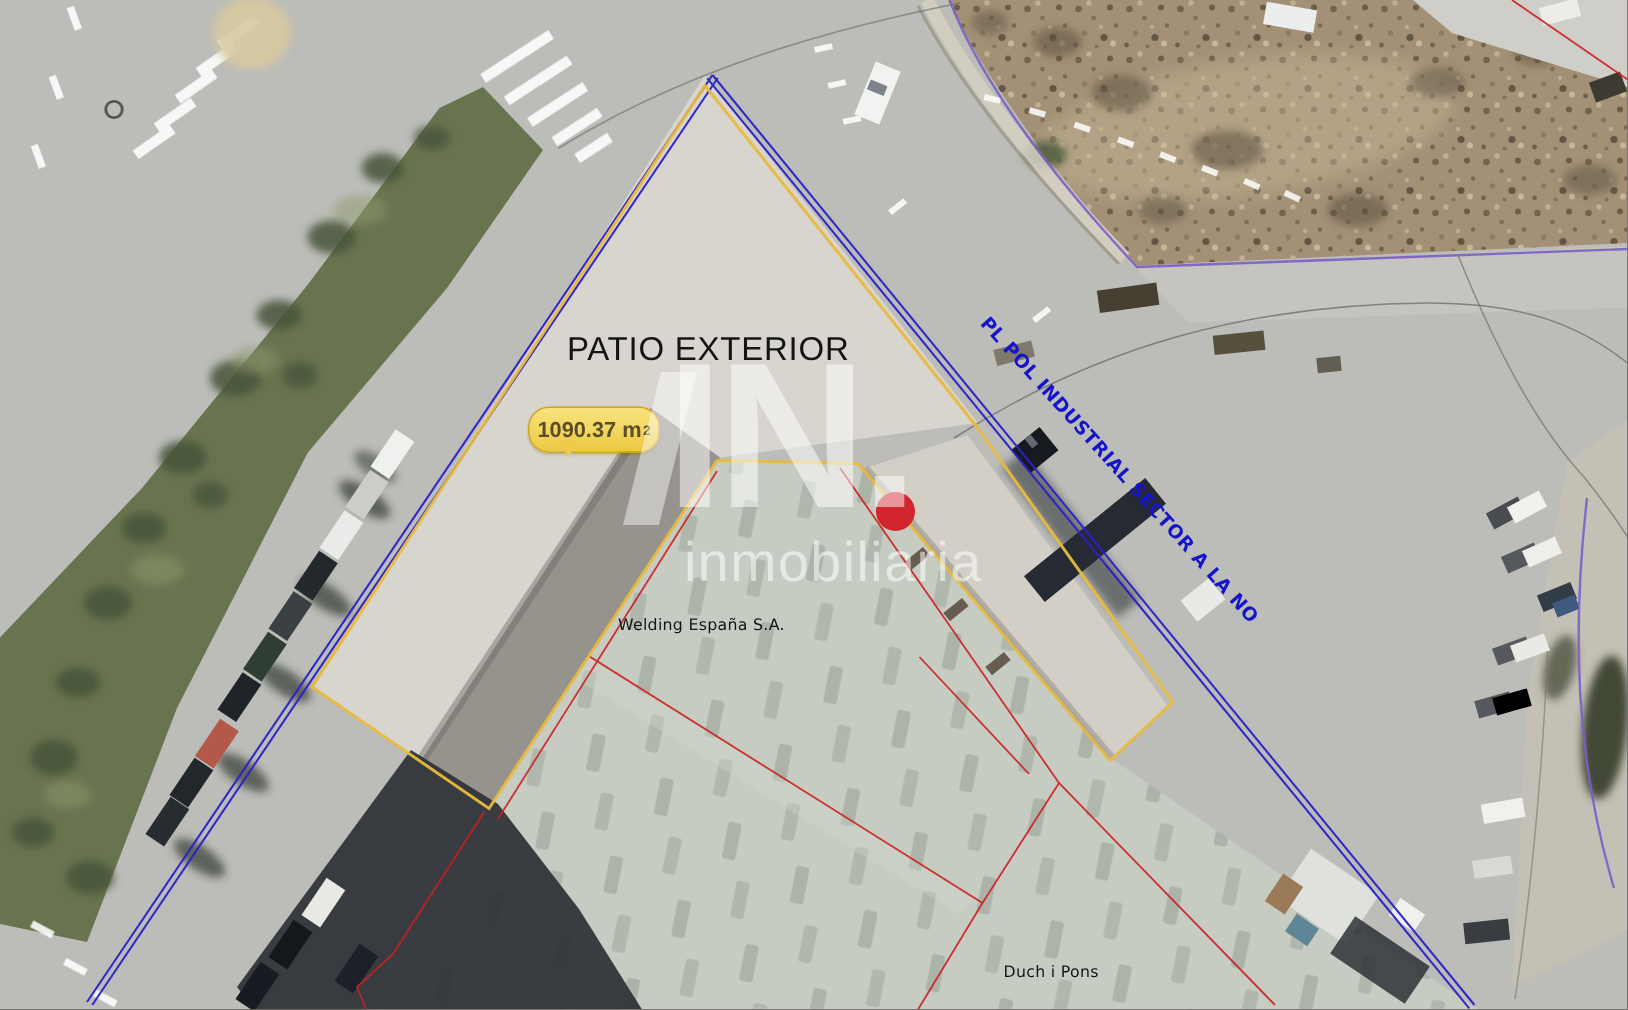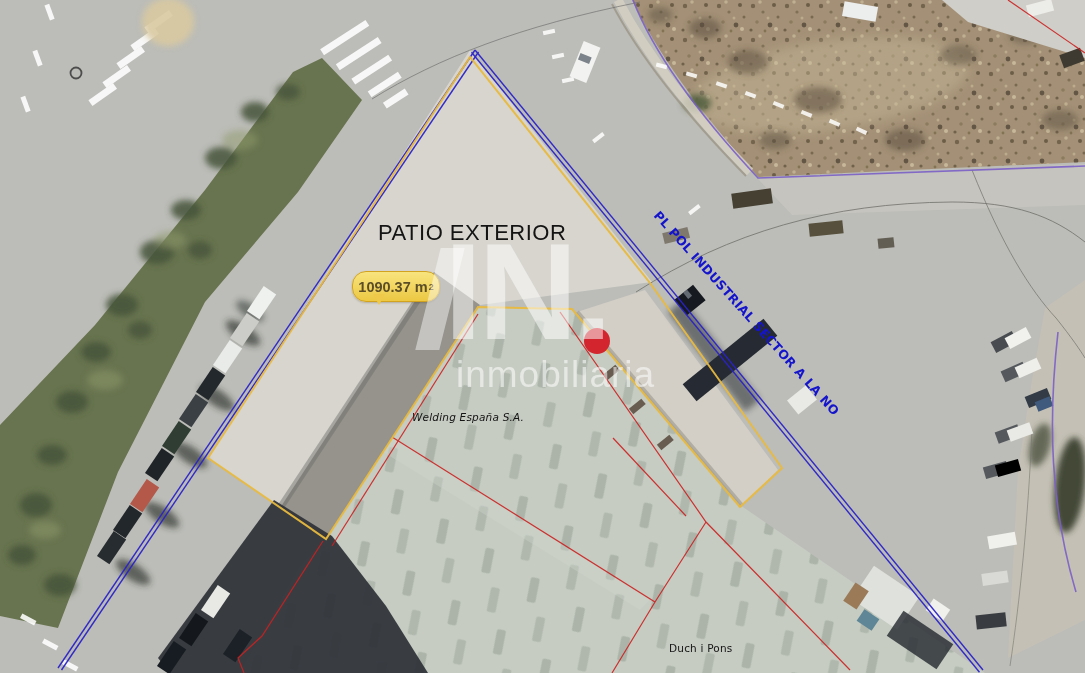--- a/index.html
+++ b/index.html
@@ -19,21 +19,21 @@
   .area-bubble::after{
     content:"";position:absolute;left:20px;bottom:-10px;
     border:6px solid transparent;border-top:11px solid #eec94a;
   }
   .area-bubble sup{font-size:9px;margin-left:1px;}
   .street-label{
     left:662px;top:208px;transform:rotate(48deg);transform-origin:0 0;
     font-family:"DejaVu Sans",sans-serif;font-size:12.5px;font-weight:bold;letter-spacing:.3px;
   }
   .tiny-label{font-family:"DejaVu Sans",sans-serif;font-size:10.5px;color:#141414;letter-spacing:.2px;}
-  .welding-label{left:412px;top:411px;font-style:italic;}
+  .welding-label{left:412px;top:411px;}
   .duch-label{left:669px;top:626px;margin-top:16px;}
   .wm-logo{
     left:444px;top:222px;font-size:138px;font-weight:bold;line-height:1;
     color:rgba(255,255,255,.52);letter-spacing:-4px;
   }
   .wm-swoosh{
     position:absolute;left:428px;top:248px;width:24px;height:102px;
     background:rgba(255,255,255,.45);transform:skewX(-14deg);
   }
   .wm-brand{

